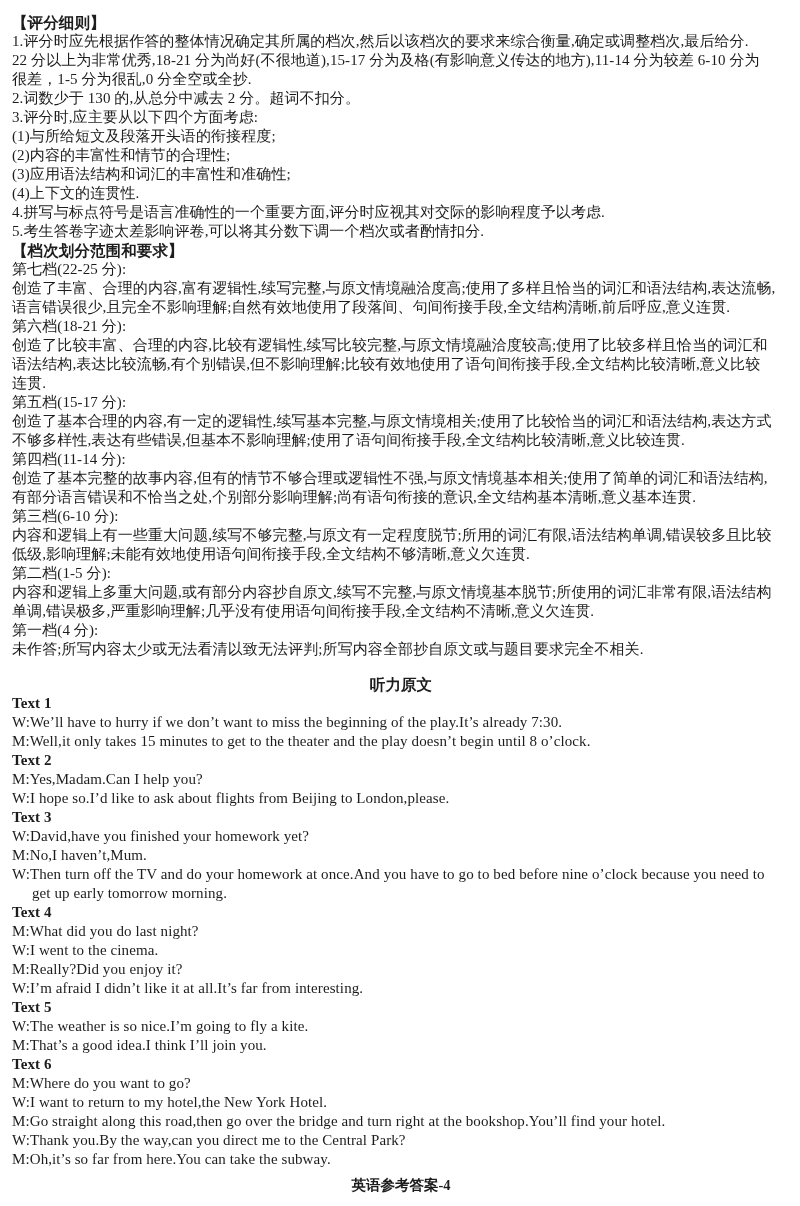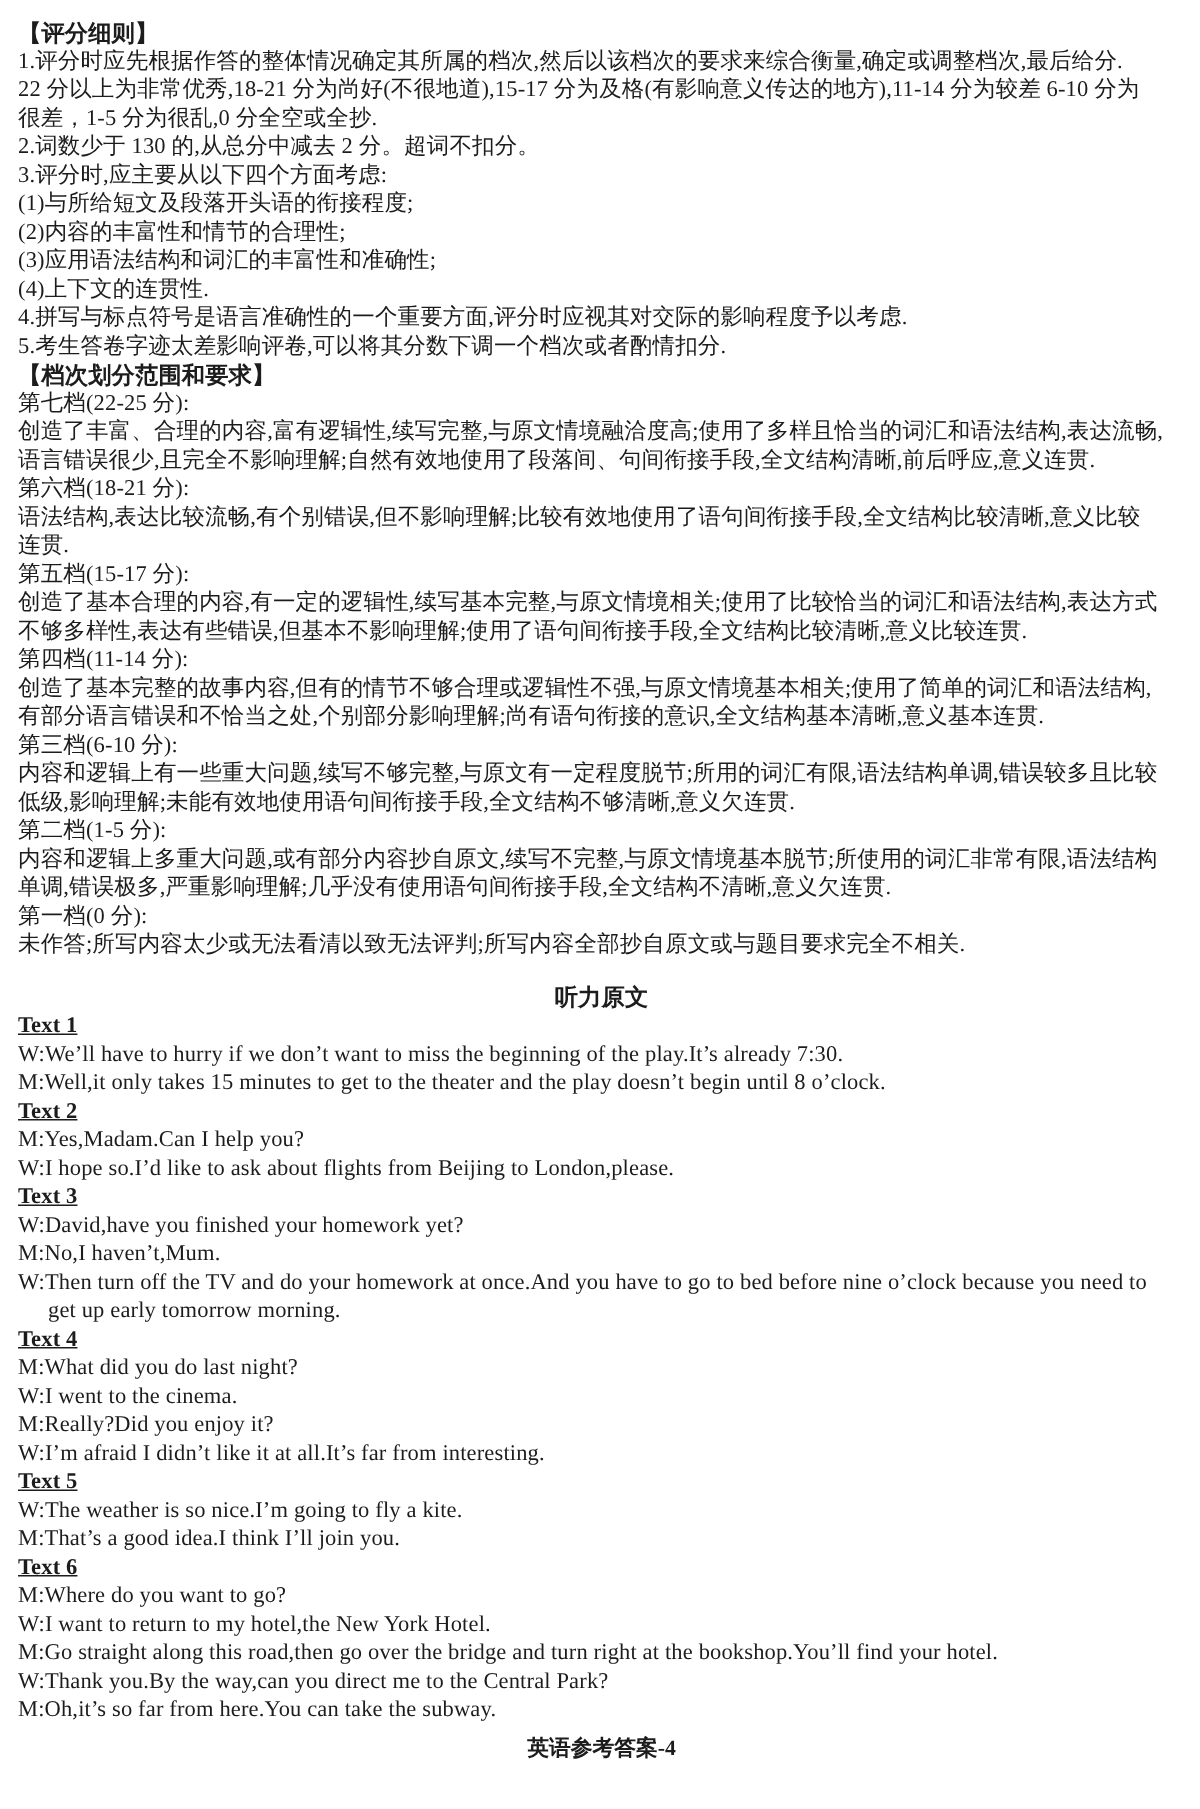--- a/index.html
+++ b/index.html
@@ -32,21 +32,20 @@
   .heading {
     font-weight: bold;
     font-size: 15.5px;
   }
   .heading.center {
     text-align: center;
     margin-top: 16px;
   }
   .line.bold {
     font-weight: bold;
-    text-decoration: underline;
   }
   .line.indent {
     padding-left: 20px;
   }
   .footer {
     margin-top: 7px;
     text-align: center;
     font-size: 14.5px;
     line-height: 19px;
     font-weight: bold;
@@ -67,35 +66,36 @@
       <div class="line">(2)内容的丰富性和情节的合理性;</div>
       <div class="line">(3)应用语法结构和词汇的丰富性和准确性;</div>
       <div class="line">(4)上下文的连贯性.</div>
       <div class="line">4.拼写与标点符号是语言准确性的一个重要方面,评分时应视其对交际的影响程度予以考虑.</div>
       <div class="line">5.考生答卷字迹太差影响评卷,可以将其分数下调一个档次或者酌情扣分.</div>
       <div class="heading">【档次划分范围和要求】</div>
       <div class="line">第七档(22-25 分):</div>
       <div class="line">创造了丰富、合理的内容,富有逻辑性,续写完整,与原文情境融洽度高;使用了多样且恰当的词汇和语法结构,表达流畅,</div>
       <div class="line">语言错误很少,且完全不影响理解;自然有效地使用了段落间、句间衔接手段,全文结构清晰,前后呼应,意义连贯.</div>
       <div class="line">第六档(18-21 分):</div>
+      <div class="line">创造了比较丰富、合理的内容,比较有逻辑性,续写比较完整,与原文情境融洽度较高;使用了比较多样且恰当的词汇和</div>
       <div class="line">语法结构,表达比较流畅,有个别错误,但不影响理解;比较有效地使用了语句间衔接手段,全文结构比较清晰,意义比较</div>
       <div class="line">连贯.</div>
       <div class="line">第五档(15-17 分):</div>
       <div class="line">创造了基本合理的内容,有一定的逻辑性,续写基本完整,与原文情境相关;使用了比较恰当的词汇和语法结构,表达方式</div>
       <div class="line">不够多样性,表达有些错误,但基本不影响理解;使用了语句间衔接手段,全文结构比较清晰,意义比较连贯.</div>
       <div class="line">第四档(11-14 分):</div>
       <div class="line">创造了基本完整的故事内容,但有的情节不够合理或逻辑性不强,与原文情境基本相关;使用了简单的词汇和语法结构,</div>
       <div class="line">有部分语言错误和不恰当之处,个别部分影响理解;尚有语句衔接的意识,全文结构基本清晰,意义基本连贯.</div>
       <div class="line">第三档(6-10 分):</div>
       <div class="line">内容和逻辑上有一些重大问题,续写不够完整,与原文有一定程度脱节;所用的词汇有限,语法结构单调,错误较多且比较</div>
       <div class="line">低级,影响理解;未能有效地使用语句间衔接手段,全文结构不够清晰,意义欠连贯.</div>
       <div class="line">第二档(1-5 分):</div>
       <div class="line">内容和逻辑上多重大问题,或有部分内容抄自原文,续写不完整,与原文情境基本脱节;所使用的词汇非常有限,语法结构</div>
       <div class="line">单调,错误极多,严重影响理解;几乎没有使用语句间衔接手段,全文结构不清晰,意义欠连贯.</div>
-      <div class="line">第一档(0 分):</div>
+      <div class="line">第一档(4 分):</div>
       <div class="line">未作答;所写内容太少或无法看清以致无法评判;所写内容全部抄自原文或与题目要求完全不相关.</div>
       <div class="heading center">听力原文</div>
       <div class="line bold">Text 1</div>
       <div class="line">W:We’ll have to hurry if we don’t want to miss the beginning of the play.It’s already 7:30.</div>
       <div class="line">M:Well,it only takes 15 minutes to get to the theater and the play doesn’t begin until 8 o’clock.</div>
       <div class="line bold">Text 2</div>
       <div class="line">M:Yes,Madam.Can I help you?</div>
       <div class="line">W:I hope so.I’d like to ask about flights from Beijing to London,please.</div>
       <div class="line bold">Text 3</div>
       <div class="line">W:David,have you finished your homework yet?</div>

